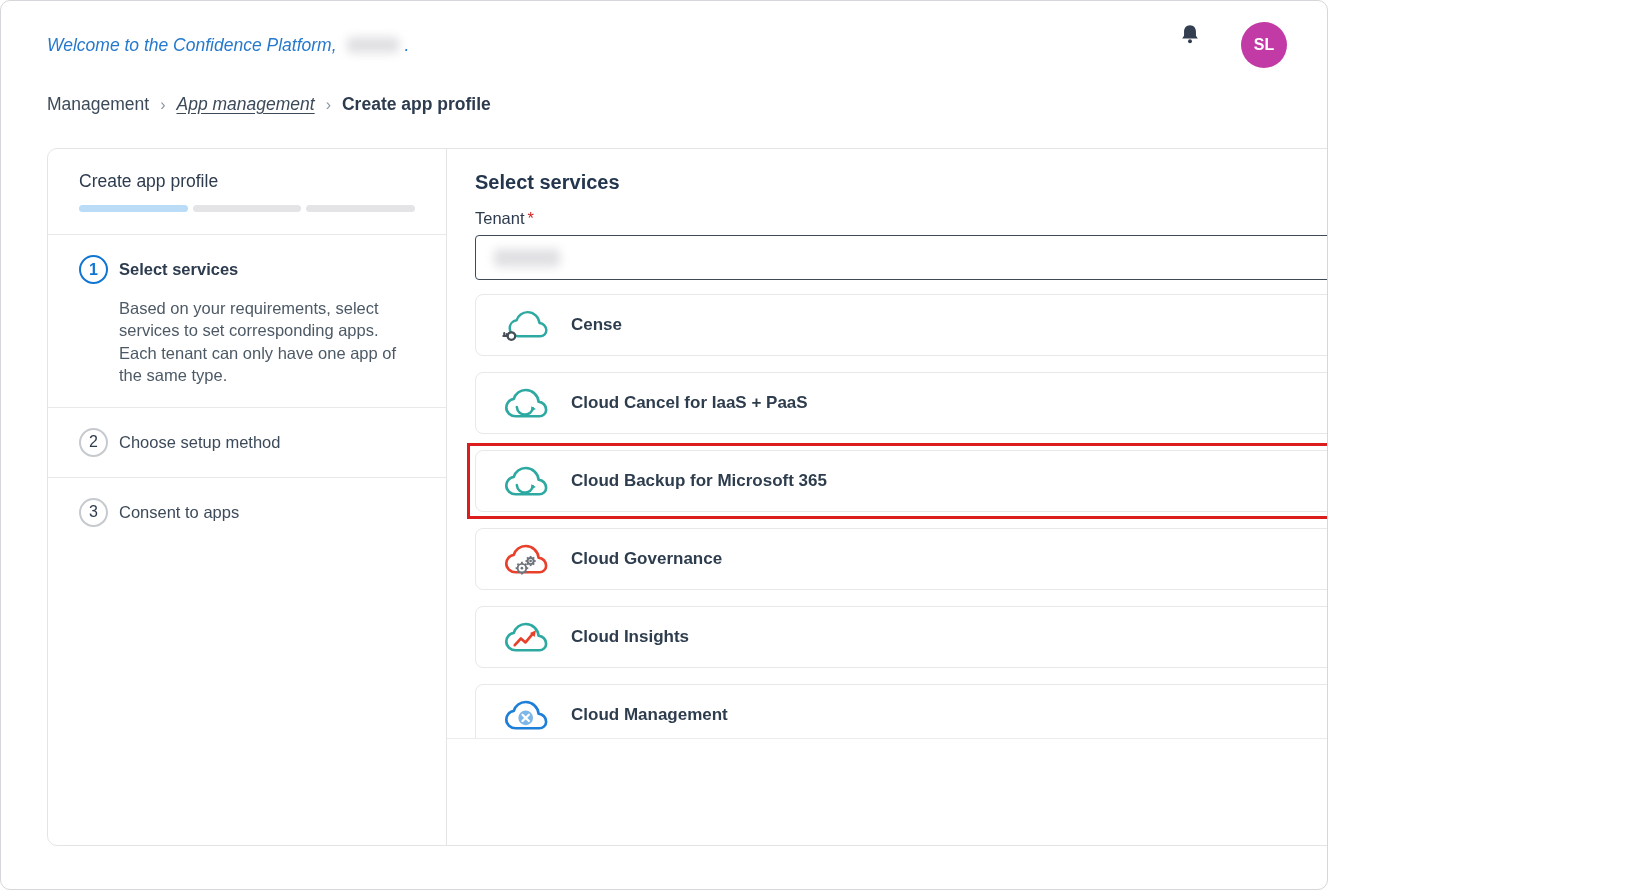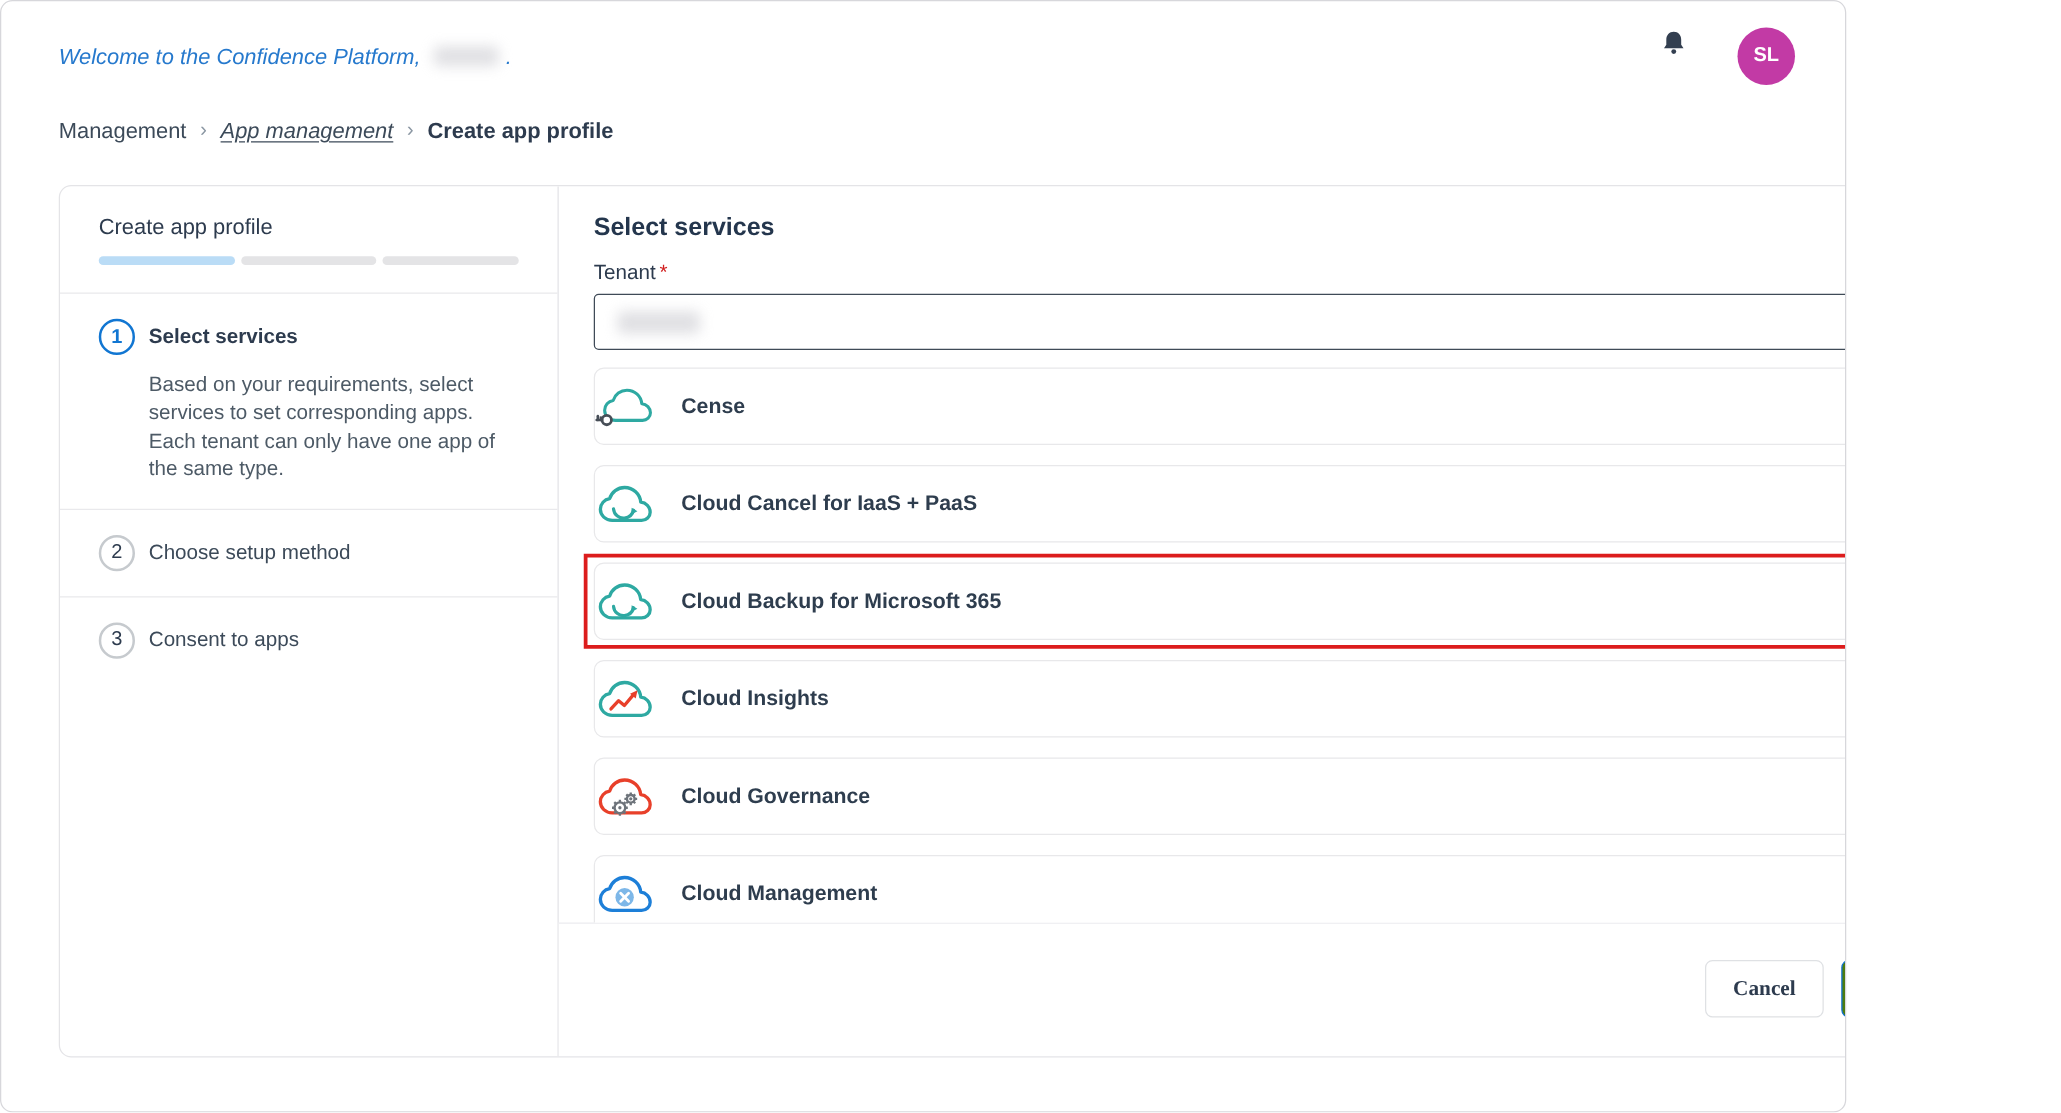--- a/index.html
+++ b/index.html
@@ -1,17 +1,17 @@
 <!DOCTYPE html>
 <html><head>
 <meta charset="utf-8">
 <style>
   * { margin:0; padding:0; box-sizing:border-box; }
   html,body { width:1649px; height:890px; background:#fff; font-family:"Liberation Sans", sans-serif; }
-  .screen { position:relative; width:1477px; height:890px; background:#fff; border:1px solid #d7d7db; border-radius:10px; overflow:hidden; }
+  .screen { position:relative; width:1328px; height:890px; background:#fff; border:1px solid #d7d7db; border-radius:10px; overflow:hidden; }
 
   
   .top-bar { position:absolute; left:46px; top:22px; right:40px; height:44px; display:flex; align-items:center; }
   .welcome { font-style:italic; font-size:17.5px; color:#2679cd; display:flex; align-items:center; gap:6px; }
   .blur-chip { display:inline-block; background:#c7c7cd; border-radius:4px; filter:blur(5px); opacity:.55; }
   .chip-name { width:52px; height:16px; margin-left:4px; }
   .top-actions { margin-left:auto; display:flex; align-items:flex-start; gap:38px; }
   .bell { width:26px; height:26px; cursor:pointer; }
   .avatar { width:46px; height:46px; border-radius:50%; background:#c23aa5; color:#fff; font-size:16px; font-weight:700; display:flex; align-items:center; justify-content:center; cursor:pointer; }
 
@@ -44,21 +44,21 @@
   .main { flex:1; display:flex; flex-direction:column; position:relative; }
   .main-content { height:591px; overflow:hidden; padding:22px 34px 0 28px; }
   .main-heading { font-size:20px; font-weight:700; color:#24364d; }
   .field-label { margin-top:15px; font-size:16.5px; color:#2d3b4e; }
   .req { color:#d11f1f; margin-left:3px; }
   .select-box { margin-top:7px; height:45px; border:1px solid #3f4a57; border-radius:4px; display:flex; align-items:center; padding:0 20px 0 18px; cursor:pointer; background:#fff; }
   .chip-tenant { width:66px; height:18px; }
   .caret { margin-left:auto; width:0; height:0; border-left:7px solid transparent; border-right:7px solid transparent; border-top:8px solid #3a4550; }
 
   .service-list { margin-top:14px; display:flex; flex-direction:column; gap:16px; }
-  .service-row { position:relative; height:62px; border:1px solid #e8e8ea; border-radius:8px; background:#fff; display:flex; align-items:center; cursor:pointer; }
+  .service-row { position:relative; height:62px; border:1px solid #e8e8ea; border-radius:8px; background:#fff; display:flex; align-items:center; padding-left:26px; cursor:pointer; }
   .service-icon { width:47px; height:37px; flex:0 0 auto; }
   .service-label { margin-left:22px; font-size:17px; font-weight:600; color:#2e3d4e; }
   .radio { margin-left:auto; margin-right:30px; width:18px; height:18px; border:1.5px solid #949a9f; border-radius:50%; background:#fff; flex:0 0 auto; }
   .hl-overlay { position:absolute; top:-8px; bottom:-8px; left:-9px; right:-11px; border:3px solid #dc1d1d; pointer-events:none; }
 
   
   .main-footer { height:107px; border-top:1px solid #ececef; display:flex; justify-content:flex-end; align-items:flex-start; padding:29px 32px 0 0; gap:14px; background:#fff; }
   .btn { height:46px; border-radius:6px; font-size:17px; display:flex; align-items:center; justify-content:center; cursor:pointer; font-family:Liberation Serif, serif; }
   .btn-cancel { width:95px; background:#fff; border:1px solid #dfe1e4; color:#2d3b4e; font-weight:600; }
   .btn-next { width:97px; background:#4d7c0f; border:1px solid #1070d0; color:#fff; font-weight:700; }
@@ -163,29 +163,20 @@
             </div>
             <div class="service-row">
               <svg class="service-icon" viewBox="0 0 46 36">
                 <path d="M13.5 30.5 C8.3 30.5 4.2 26.6 4.2 21.9 C4.2 17.6 7.3 14.1 11.5 13.5 C13 8.4 17.7 4.8 23.2 4.8 C29.9 4.8 35.3 9.9 35.8 16.3 C39.9 16.6 43.2 20 43.2 24.1 C43.2 27.7 40.2 30.5 36.5 30.5 Z" fill="none" stroke="#2ea9a2" stroke-width="2.6" stroke-linejoin="round" stroke-linecap="round"></path>
                 <path d="M14.5 21.5 C14.9 26 18.7 29.2 23.1 28.7 C26.6 28.3 29.4 25.8 30.2 22.6" fill="none" stroke="#2ea9a2" stroke-width="2.5" stroke-linecap="round"></path>
                 <polygon points="33.2,23.4 28.7,20.6 28.4,25.9" fill="#2ea9a2"></polygon>
               </svg>
               <span class="service-label">Cloud Backup for Microsoft 365</span>
               <span class="radio"></span>
               <div class="hl-overlay"></div>
-            </div>
-            <div class="service-row">
-              <svg class="service-icon" viewBox="0 0 46 36">
-                <path d="M13.5 30.5 C8.3 30.5 4.2 26.6 4.2 21.9 C4.2 17.6 7.3 14.1 11.5 13.5 C13 8.4 17.7 4.8 23.2 4.8 C29.9 4.8 35.3 9.9 35.8 16.3 C39.9 16.6 43.2 20 43.2 24.1 C43.2 27.7 40.2 30.5 36.5 30.5 Z" fill="none" stroke="#2ea9a2" stroke-width="2.6" stroke-linejoin="round" stroke-linecap="round"></path>
-                <path d="M12.5 25.5 L18.5 19 L23 22.8 L30 14.5" fill="none" stroke="#e8402a" stroke-width="2.6" stroke-linecap="round" stroke-linejoin="round"></path>
-                <polygon points="33.3,10.8 31.9,17.4 27.4,13.6" fill="#e8402a"></polygon>
-              </svg>
-              <span class="service-label">Cloud Insights</span>
-              <span class="radio"></span>
             </div>
             <div class="service-row">
               <svg class="service-icon" viewBox="0 0 46 36">
                 <path d="M13.5 30.5 C8.3 30.5 4.2 26.6 4.2 21.9 C4.2 17.6 7.3 14.1 11.5 13.5 C13 8.4 17.7 4.8 23.2 4.8 C29.9 4.8 35.3 9.9 35.8 16.3 C39.9 16.6 43.2 20 43.2 24.1 C43.2 27.7 40.2 30.5 36.5 30.5 Z" fill="none" stroke="#e8402a" stroke-width="2.6" stroke-linejoin="round" stroke-linecap="round"></path>
                 <circle cx="19.5" cy="26.5" r="4.2" fill="#fff" stroke="#6e747b" stroke-width="1.9"></circle>
                 <line x1="23.7" y1="26.5" x2="25.7" y2="26.5" stroke="#6e747b" stroke-width="1.8"></line>
                 <line x1="22.5" y1="29.5" x2="23.9" y2="30.9" stroke="#6e747b" stroke-width="1.8"></line>
                 <line x1="19.5" y1="30.7" x2="19.5" y2="32.7" stroke="#6e747b" stroke-width="1.8"></line>
                 <line x1="16.5" y1="29.5" x2="15.1" y2="30.9" stroke="#6e747b" stroke-width="1.8"></line>
                 <line x1="15.3" y1="26.5" x2="13.3" y2="26.5" stroke="#6e747b" stroke-width="1.8"></line>
@@ -202,20 +193,29 @@
                 <line x1="25.9" y1="17.4" x2="24.5" y2="16.0" stroke="#6e747b" stroke-width="1.8"></line>
                 <line x1="28.0" y1="16.5" x2="28.0" y2="14.5" stroke="#6e747b" stroke-width="1.8"></line>
                 <line x1="30.1" y1="17.4" x2="31.5" y2="16.0" stroke="#6e747b" stroke-width="1.8"></line>
                 <circle cx="28" cy="19.5" r="1.3" fill="#6e747b"></circle>
               </svg>
               <span class="service-label">Cloud Governance</span>
               <span class="radio"></span>
             </div>
             <div class="service-row">
               <svg class="service-icon" viewBox="0 0 46 36">
+                <path d="M13.5 30.5 C8.3 30.5 4.2 26.6 4.2 21.9 C4.2 17.6 7.3 14.1 11.5 13.5 C13 8.4 17.7 4.8 23.2 4.8 C29.9 4.8 35.3 9.9 35.8 16.3 C39.9 16.6 43.2 20 43.2 24.1 C43.2 27.7 40.2 30.5 36.5 30.5 Z" fill="none" stroke="#2ea9a2" stroke-width="2.6" stroke-linejoin="round" stroke-linecap="round"></path>
+                <path d="M12.5 25.5 L18.5 19 L23 22.8 L30 14.5" fill="none" stroke="#e8402a" stroke-width="2.6" stroke-linecap="round" stroke-linejoin="round"></path>
+                <polygon points="33.3,10.8 31.9,17.4 27.4,13.6" fill="#e8402a"></polygon>
+              </svg>
+              <span class="service-label">Cloud Insights</span>
+              <span class="radio"></span>
+            </div>
+            <div class="service-row">
+              <svg class="service-icon" viewBox="0 0 46 36">
                 <path d="M13.5 30.5 C8.3 30.5 4.2 26.6 4.2 21.9 C4.2 17.6 7.3 14.1 11.5 13.5 C13 8.4 17.7 4.8 23.2 4.8 C29.9 4.8 35.3 9.9 35.8 16.3 C39.9 16.6 43.2 20 43.2 24.1 C43.2 27.7 40.2 30.5 36.5 30.5 Z" fill="none" stroke="#1d7fd8" stroke-width="2.6" stroke-linejoin="round" stroke-linecap="round"></path>
                 <circle cx="23.2" cy="20.3" r="7.2" fill="#7db7e8"></circle>
                 <line x1="20.1" y1="23.4" x2="26.3" y2="17.2" stroke="#fff" stroke-width="2.2" stroke-linecap="round"></line>
                 <line x1="20.1" y1="17.2" x2="26.3" y2="23.4" stroke="#fff" stroke-width="2.2" stroke-linecap="round"></line>
               </svg>
               <span class="service-label">Cloud Management</span>
               <span class="radio"></span>
             </div>
           </div>
       </div>

